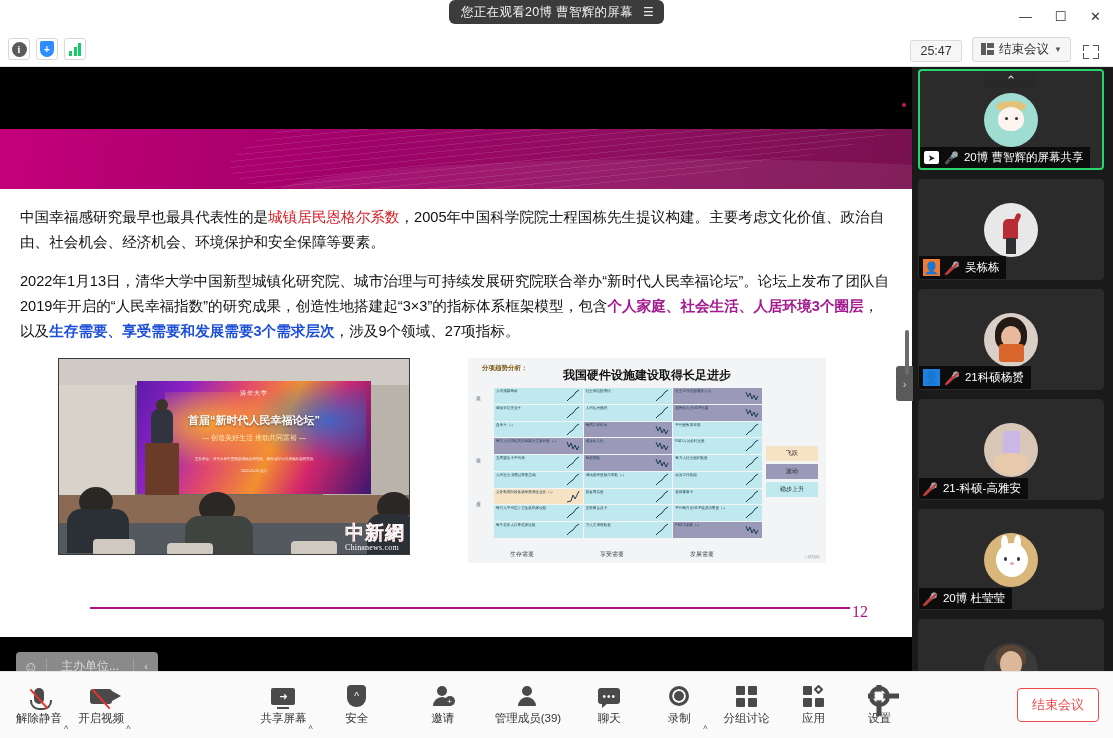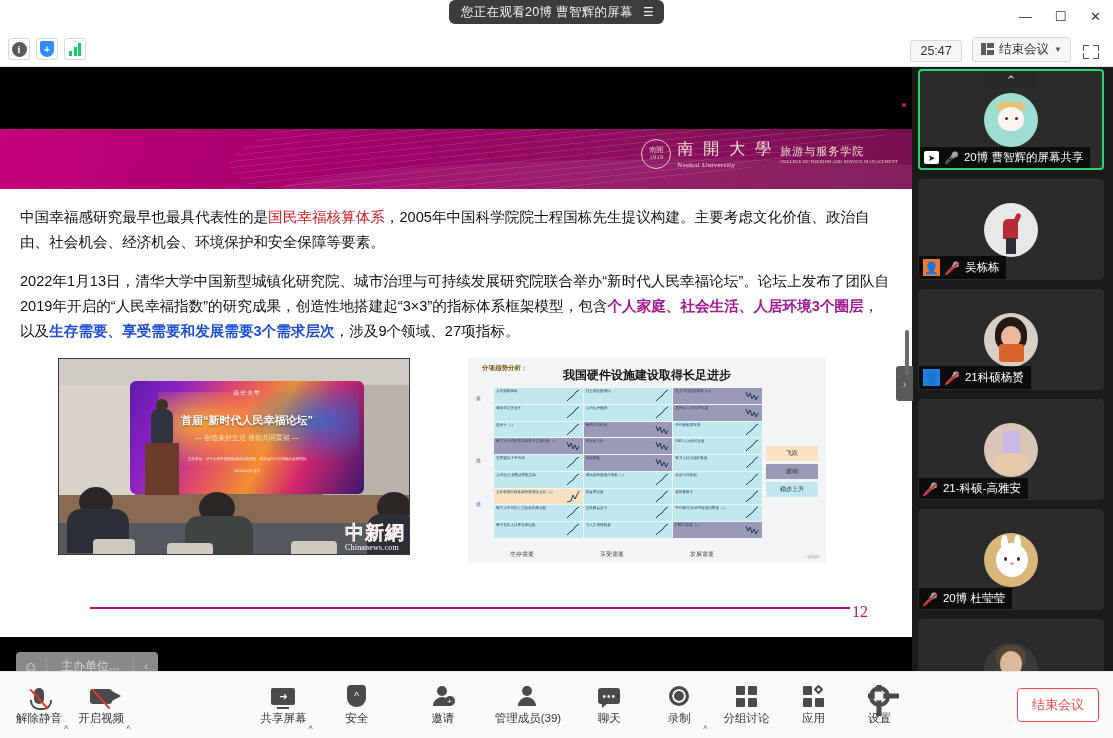--- a/index.html
+++ b/index.html
@@ -136,24 +136,23 @@
 
   
   .photo {
     width: 352px; height: 197px; position: relative; overflow: hidden; background: #6f6a66;
     border: 1px solid #3a3a3a;
   }
   .photo .ceiling { position:absolute; left:0; top:0; width:100%; height:26px; background:#cfcac4; }
   .photo .wall-l { position:absolute; left:0; top:26px; width:76px; height:100%; background:#d8d2cb; }
   .photo .wall-r { position:absolute; right:0; top:26px; width:86px; height:100%; background:#b9b3ab; }
   .photo .screen {
-    position: absolute; left: 71px; top: 22px; width: 234px; height: 113px;
+    position: absolute; left: 78px; top: 22px; width: 234px; height: 113px;
     background: linear-gradient(115deg,#5c1ca8 0%, #8b21c4 18%, #e0456f 38%, #f2902f 58%, #d4266c 74%, #3b1770 100%);
     overflow: hidden;
-    border-radius: 6px;
   }
   .photo .screen .blob1 { position:absolute; left:12%; top:10%; width:60%; height:70%;
     background: radial-gradient(ellipse at 30% 40%, rgba(255,180,40,.85), transparent 65%); }
   .photo .screen .blob2 { position:absolute; right:2%; top:-10%; width:55%; height:90%;
     background: radial-gradient(ellipse at 70% 50%, rgba(20,120,220,.75), transparent 60%); }
   .photo .screen .tslogo { position:absolute; left:50%; top:8px; transform:translateX(-50%);
     color:#fff; font-size:6px; opacity:.95; letter-spacing:1px;}
   .photo .screen .t1 { position:absolute; left:50%; top:32px; transform:translateX(-50%);
     color:#fff; font-size:11px; font-weight:bold; white-space:nowrap; text-shadow:0 1px 2px rgba(0,0,0,.5);}
   .photo .screen .t2 { position:absolute; left:50%; top:52px; transform:translateX(-50%);
@@ -397,36 +396,25 @@
       </div>
     </div>
   </div>
 
   <div class="stage">
     <div class="stage-dot"></div>
 
     <div class="slide">
 
       <div class="slide-header">
-        <div class="nk-logo">
-          <div class="nk-seal">南開<br>1919</div>
-          <div class="nk-text">
-            <span class="nk-cn">南 開 大 學</span>
-            <span class="nk-en">Nankai University</span>
-          </div>
-          <div class="nk-col2">
-            <span class="c">旅游与服务学院</span>
-            <span class="e">COLLEGE OF TOURISM AND SERVICE MANAGEMENT</span>
-          </div>
-        </div>
       </div>
 
       <div class="slide-body">
         <p class="para">
-          <span>中国幸福感研究最早也最具代表性的是</span><span class="hl-red">国民幸福核算体系</span><span>，2005年中国科学院院士程国栋先生提议构建。主要考虑文化价值、政治自由、社会机会、经济机会、环境保护和安全保障等要素。</span>
+          <span>中国幸福感研究最早也最具代表性的是</span><span class="hl-red">城镇居民恩格尔系数</span><span>，2005年中国科学院院士程国栋先生提议构建。主要考虑文化价值、政治自由、社会机会、经济机会、环境保护和安全保障等要素。</span>
         </p>
         <p class="para">
           <span>2022年1月13日，清华大学中国新型城镇化研究院、城市治理与可持续发展研究院联合举办“新时代人民幸福论坛”。论坛上发布了团队自2019年开启的“人民幸福指数”的研究成果，创造性地搭建起“3×3”的指标体系框架模型，包含</span><span class="hl-purple">个人家庭、社会生活、人居环境3个圈层</span><span>，以及</span><span class="hl-magenta">生存需要、享受需要和发展需要3个需求层次</span><span>，涉及9个领域、27项指标。</span>
         </p>
 
         <div class="figures">
 
           <div class="photo">
             <div class="ceiling"></div>
               <div class="wall-l"></div>

